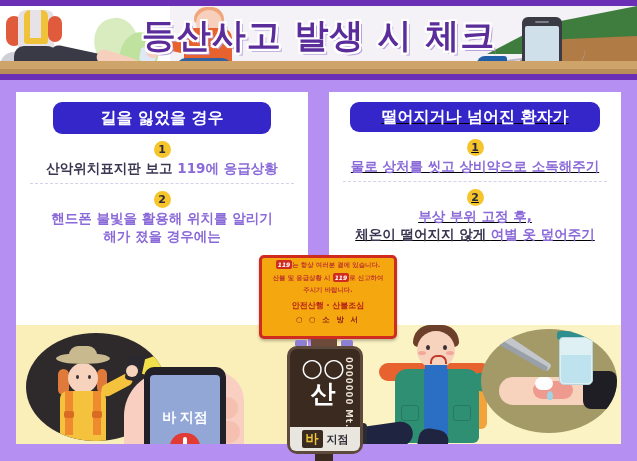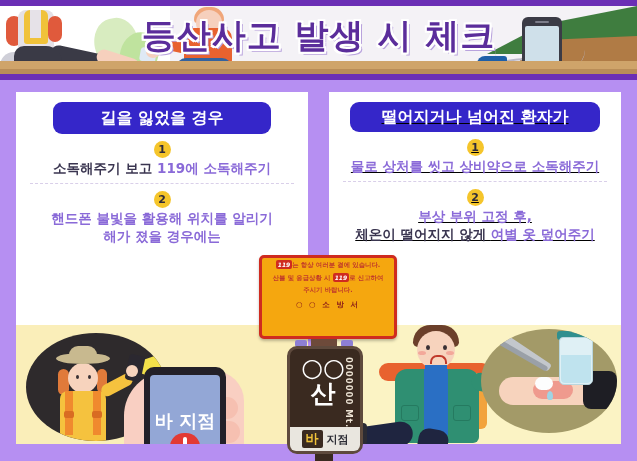--- a/index.html
+++ b/index.html
@@ -118,21 +118,21 @@
   .hk-hand{position:absolute;left:100px;top:32px;width:12px;height:12px;background:#f7d3bd;border-radius:50%;}
   .hk-phone{position:absolute;left:101px;top:22px;width:16px;height:26px;background:#2b2830;border-radius:3px;transform:rotate(12deg);}
   .beam{position:absolute;left:112px;top:8px;width:60px;height:52px;background:linear-gradient(100deg,#f2e04a,#f2e04a 60%,rgba(242,224,74,0));
     clip-path:polygon(0 40%,100% 0,100% 100%,0 60%);}
   
   .bighand{position:absolute;left:108px;top:46px;width:120px;height:150px;background:#f9cfc2;border-radius:45px 30px 0 0;}
   .fing{position:absolute;background:#f6c0b1;border-radius:12px;}
   .bigphone{position:absolute;left:128px;top:42px;width:82px;height:125px;background:#232028;border-radius:10px;}
   .bigphone-scr{position:absolute;left:6px;top:8px;width:70px;height:104px;background:#93a7d6;border-radius:4px;overflow:hidden;}
   .bp-t1{position:absolute;left:0;top:16px;width:70px;text-align:center;color:#fff;font-size:13px;font-weight:bold;}
-  .bp-t2{position:absolute;left:0;top:34px;width:70px;text-align:center;color:#fff;font-size:18px;font-weight:bold;}
+  .bp-t2{position:absolute;left:0;top:34px;width:70px;text-align:center;color:#fff;font-size:14px;font-weight:bold;font-family:Liberation Serif, serif;}
   .bp-btn{position:absolute;left:20px;top:58px;width:30px;height:20px;background:#e23a34;border-radius:14px 14px 2px 2px;}
   .bp-btn-i{position:absolute;left:33px;top:62px;width:4px;height:11px;background:#fff;border-radius:2px;}
   .bp-bar{position:absolute;left:14px;top:78px;width:42px;height:5px;background:#1d1b22;border-radius:2px;}
 
   
   .sign-wrap{position:absolute;left:243px;top:163px;width:152px;height:290px;z-index:6;}
   .sign-board{
     position:absolute;left:0;top:0;width:138px;height:84px;
     background:#f5a70f;border:3px solid #cf2b1f;border-radius:5px;box-sizing:border-box;
     box-shadow:0 2px 3px rgba(0,0,0,.25);
@@ -255,21 +255,21 @@
     <div class="hdr-strip"></div>
   </div>
 
   <div class="board">
 
     <div class="panel panel-left">
       <div class="pill">길을 잃었을 경우</div>
 
       <div class="badge">1</div>
       <div class="step-txt">
-        <span>소독해주기 보고 </span><span class="pur">119에 소독해주기</span>
+        <span>산악위치표지판 보고 </span><span class="pur">119에 응급상황</span>
       </div>
 
       <div class="divider"></div>
 
       <div class="badge">2</div>
       <div class="step-txt pur">
         <div class="pur">핸드폰 불빛을 활용해 위치를 알리기</div>
         <div class="pur">해가 졌을 경우에는</div>
       </div>
 
@@ -377,20 +377,21 @@
       <div class="pole"></div>
 
       <div class="sign-board">
         <div class="sign-line">
           <span class="s119">119</span><span>는 항상 여러분 곁에 있습니다.</span>
         </div>
         <div class="sign-line">
           <span>산불 및 응급상황 시 </span><span class="s119">119</span><span>로 신고하여</span>
         </div>
         <div class="sign-line">주시기 바랍니다.</div>
+        <div class="sign-slogan">안전산행 · 산불조심</div>
         <div class="sign-org">○ ○ 소 방 서</div>
       </div>
 
       <div class="post-top"></div>
       <div class="post-clipL"></div>
       <div class="post-clipR"></div>
 
       <div class="plate">
         <div class="plate-name">○○산</div>
         <div class="plate-mt">0000000 Mt.</div>

